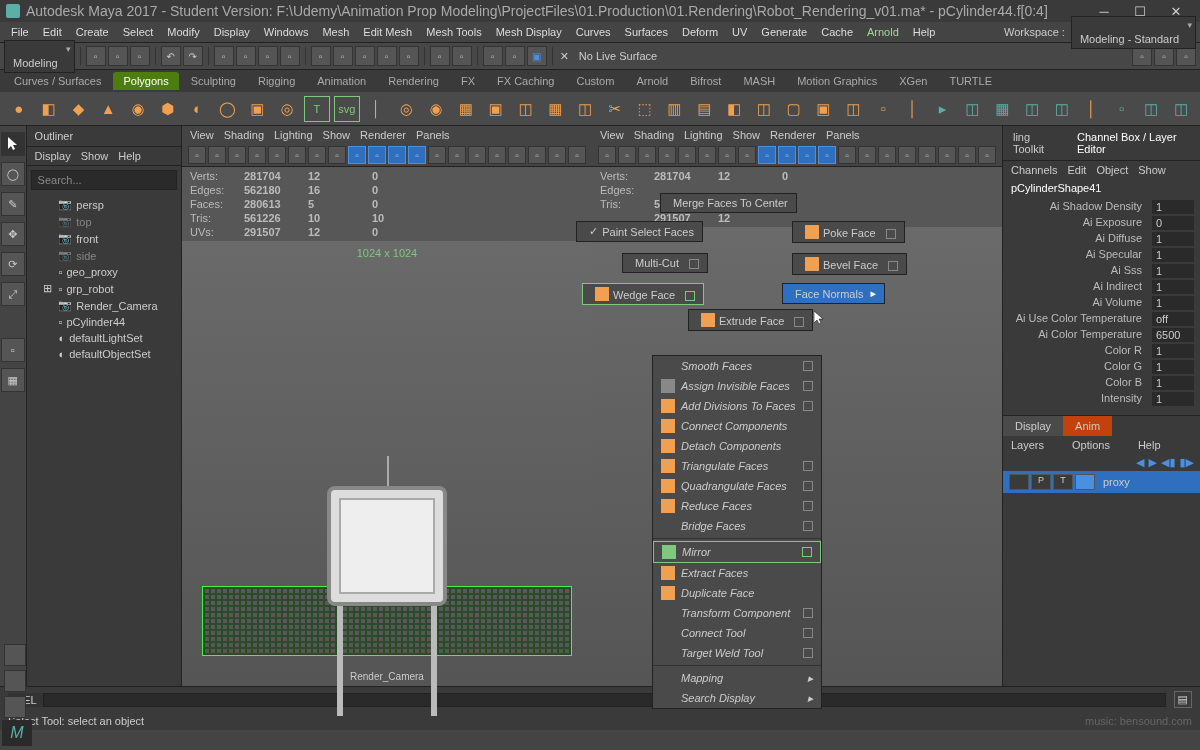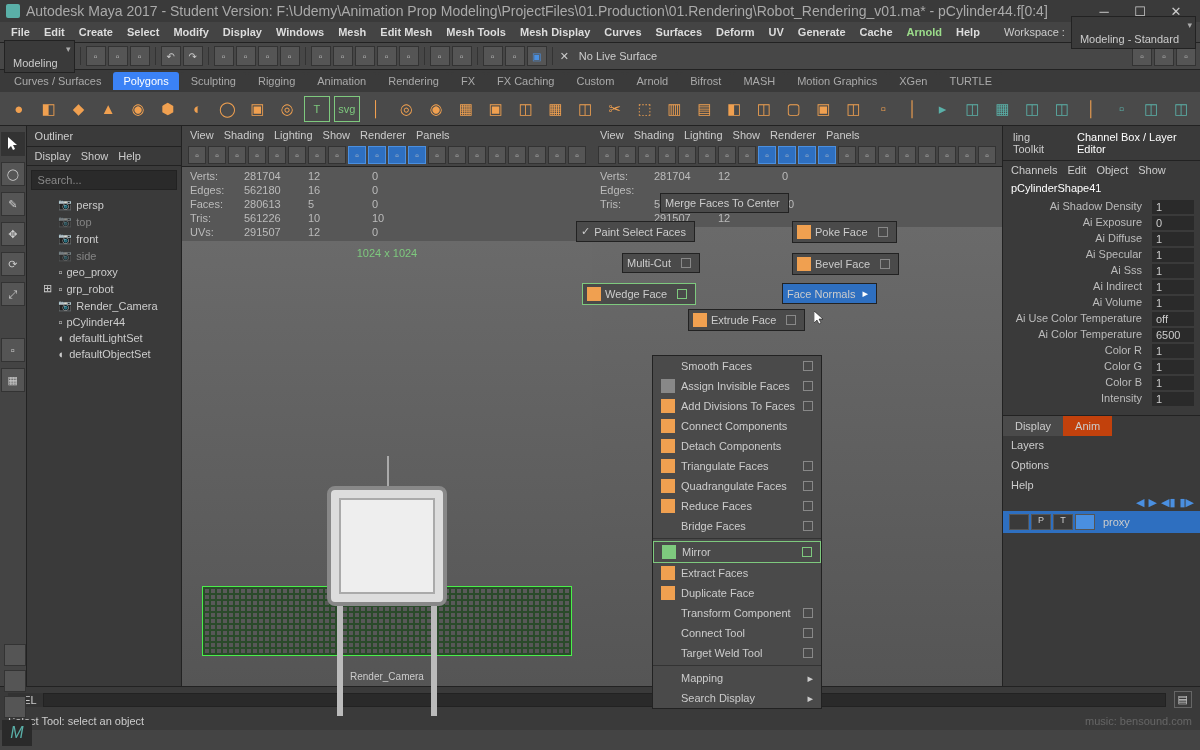--- a/index.html
+++ b/index.html
@@ -2,31 +2,31 @@
 <html><head>
 <meta charset="utf-8">
 <style>
 * { margin:0; padding:0; box-sizing:border-box; font-family:"Segoe UI",Arial,sans-serif; font-size:11px; color:#ccc; user-select:none; }
 body { background:#444; width:1200px; height:750px; overflow:hidden; position:relative; }
 .titlebar { height:22px; background:#3a3a3a; display:flex; align-items:center; padding:0 6px; }
 .titlebar .maya-icon { width:14px;height:14px;background:#5ab0a8;border-radius:2px;margin-right:6px; }
 .titlebar .title { flex:1; font-size:14px; color:#aaa; }
 .titlebar .winbtn { width:36px; text-align:center; color:#ccc; font-size:13px; cursor:pointer;}
 .menubar { height:20px; background:#444; display:flex; align-items:center; padding:0 4px; }
-.menubar .mitem { padding:2px 7px; cursor:pointer; color:#ddd;font-weight:bold;}
+.menubar .mitem { padding:2px 7px; cursor:pointer; color:#ddd;}
 .menubar .mitem.hl { color:#9bdc8a; }
 .toolbar1 { height:28px; background:#474747; display:flex; align-items:center; padding:0 4px; gap:2px; border-top:1px solid #222; border-bottom:1px solid #222;}
 .dd { background:#3a3a3a; padding:16px 16px 3px 8px; border:1px solid #222; position:relative; }
 .dd::after { content:"▾"; position:absolute; right:3px; top:3px; font-size:9px; color:#aaa;}
 .tbtn { width:20px; height:20px; background:#555; border:1px solid #333; display:inline-flex;align-items:center;justify-content:center;font-size:10px;}
 .sep { width:1px; height:18px; background:#333; margin:0 3px;}
 .nolive { padding:2px 6px; color:#ccc;}
 .shelftabs { height:22px; background:#3a3a3a; display:flex; align-items:center; padding:0 4px; gap:2px;}
 .shelftab { padding:3px 10px; cursor:pointer; color:#aaa; background:#3a3a3a; border-radius:3px 3px 0 0;}
-.shelftab.active { background:#3b82f6; color:#fff; }
+.shelftab.active { background:#4d7c0f; color:#fff; }
 .shelf { height:34px; background:#4a4a4a; display:flex; align-items:center; padding:0 6px; gap:4px; border-bottom:1px solid #222;}
 .shelficon { width:26px;height:26px; display:flex;align-items:center;justify-content:center; font-size:15px;}
 .shelficon.poly { color:#f0a050; }
 .shelficon.green { color:#7ec97e; border:1px solid #7ec97e; font-size:11px;}
 .shelficon.teal { color:#5ab0a8;}
 .main { display:flex; height:560px; }
 .leftbar { width:34px; background:#444; border-right:1px solid #222; display:flex;flex-direction:column;align-items:center;gap:6px;padding-top:6px;}
 .leftbar .lt { width:24px;height:24px;background:#555;border:1px solid #333;display:flex;align-items:center;justify-content:center;}
 .leftbar .cursor { background:#3a3a3a;}
 .outliner { width:200px; background:#3a3a3a; border-right:1px solid #222; display:flex;flex-direction:column;}
@@ -38,57 +38,57 @@
 .outliner .node .glyph { width:14px;display:inline-block;text-align:center;}
 .viewarea { flex:1; display:flex; background:#5a5a5a; position:relative; }
 .viewport { flex:1; background:#555; display:flex; flex-direction:column; min-width:0; }
 .vpmenu { display:flex; gap:10px; padding:3px 8px; background:#444;}
 .vpicons { display:flex; gap:2px; padding:2px 6px; background:#444; border-bottom:1px solid #222;}
 .vpicons .vi { width:18px;height:18px;background:#555;border:1px solid #333; font-size:10px;display:flex;align-items:center;justify-content:center;}
 .vi.on { background:#2e6fc0; border-color:#4a8fe0;}
 .stats { padding:2px 8px; background:#575757; }
 .stats .row { display:flex; gap:8px; padding:1px 0;}
 .stats .lbl { width:46px; color:#bbb;}
-.stats .v { width:56px; color:#bbb;}
+.stats .v { width:56px; color:#bbb;font-weight:bold;}
 .canvas { flex:1; position:relative; background:linear-gradient(#6a6a6a,#555);}
 .canvas .camlabel { position:absolute; bottom:4px; left:50%; transform:translateX(-50%); color:#ccc; font-size:10px;}
 .canvas .dim { position:absolute; top:6px; left:50%; transform:translateX(-50%); color:#7ec97e;}
 .robot { position:absolute; left:50%; transform:translateX(-50%); bottom:80px; width:160px;}
 .robot .body{ width:120px;height:120px;background:#ddd;border:4px solid #888;border-radius:8px;margin:0 auto;position:relative;}
 .robot .screen{position:absolute;inset:8px;background:#eee;border:2px solid #aaa;}
 .robot .ant{position:absolute;top:-30px;left:50%;width:2px;height:30px;background:#aaa;}
 .robot .leg{position:absolute;top:120px;width:6px;height:110px;background:#bbb;}
 .robot .leg.l{left:30px;} .robot .leg.r{right:30px;}
 .floor{position:absolute;bottom:30px;left:20px;right:20px;height:70px;background:repeating-linear-gradient(0deg,#2a4a2a 0,#2a4a2a 2px,transparent 2px,transparent 6px),repeating-linear-gradient(90deg,#2a4a2a 0,#2a4a2a 2px,transparent 2px,transparent 6px);border:1px solid #4af04a;}
 .markmenu { position:absolute; pointer-events:none; }
-.mmitem { position:absolute; background:#4a4a4a; border:1px solid #222; padding:3px 8px 3px 4px; display:flex; align-items:center;gap:4px; white-space:nowrap; pointer-events:auto;cursor:pointer;}
+.mmitem { position:absolute; background:#4a4a4a; border:1px solid #222; padding:3px 8px 3px 12px; display:flex; align-items:flex-end;gap:4px; white-space:nowrap; pointer-events:auto;cursor:pointer;}
 .mmitem .mico{width:14px;height:14px;display:inline-block;}
 .mmitem .cbox{width:10px;height:10px;border:1px solid #888;margin-left:6px;}
 .mmitem.hl { background:#2e6fc0; color:#fff;}
 .mmitem.green { border-color:#7ec97e;}
-.ctxmenu{ position:absolute; background:#4a4a4a; border:1px solid #222; min-width:170px;}
+.ctxmenu{ position:absolute; background:#4a4a4a; border:1px solid #222; min-width:170px;font-style:italic;}
 .ctxmenu .ci{ padding:3px 8px; display:flex;align-items:center;gap:6px; cursor:pointer;}
 .ctxmenu .ci .cico{width:14px;height:14px;display:inline-block;}
 .ctxmenu .ci .cbox{width:10px;height:10px;border:1px solid #888;margin-left:auto;}
 .ctxmenu .ci .arrow{margin-left:auto;}
 .ctxmenu .sep{height:1px;background:#333;width:auto;margin:2px 0;}
 .rightside { width:255px; background:#3a3a3a; border-left:1px solid #222; display:flex; flex-direction:column;}
 .rtabs { display:flex; padding:2px 4px; gap:8px; border-bottom:1px solid #222;}
 .rtab { padding:3px 6px; cursor:pointer;}
 .rmenu { display:flex; gap:10px; padding:3px 8px;}
 .rtitle { padding:3px 8px; color:#fff;}
 .attrs { padding:2px 6px;}
 .attrs .arow{ display:flex; padding:1px 0;}
 .attrs .al{ flex:1; text-align:right; padding-right:10px; color:#bbb;}
 .attrs .av{ width:42px; background:#2a2a2a; padding:1px 4px;}
 .layerpanel { border-top:1px solid #222; margin-top:6px;}
 .ltabs{display:flex;gap:0;}
 .ltab{padding:4px 12px;background:#c2410c;}
 .ltab.active{background:#4a4a4a;}
-.lmenu{display:flex;gap:8px;padding:3px 8px;flex-direction:column;}
+.lmenu{display:flex;gap:28px;padding:3px 8px;}
 .layerrow{ display:flex;align-items:center;padding:3px 6px;background:#2e6fc0;gap:2px;}
 .layerrow .lcell{width:20px;height:16px;border:1px solid #555;background:#3a3a3a;text-align:center;font-size:9px;}
 .timebar { height:26px; background:#3a3a3a; border-top:1px solid #222; display:flex;align-items:center;padding:0 8px;}
 .timeslider{flex:1;height:14px;background:#2a2a2a;border:1px solid #222;}
 .statusbar{height:18px;background:#3a3a3a;display:flex;align-items:center;padding:0 8px;gap:12px;font-size:10px;color:#888;}
 .mel{padding:1px 6px;background:#333;}
 .leftext{position:absolute;left:4px;bottom:32px;display:flex;flex-direction:column;gap:4px;}
 .leftext .lx{width:22px;height:22px;background:#555;border:1px solid #333;}
 .mayalogo{position:absolute;left:2px;bottom:4px;width:30px;height:26px;background:#2a2a2a;display:flex;align-items:center;justify-content:center;color:#5ab0a8;font-size:16px;font-style:italic;}
 .cursor-arrow{position:absolute;width:12px;height:16px;pointer-events:none;}

